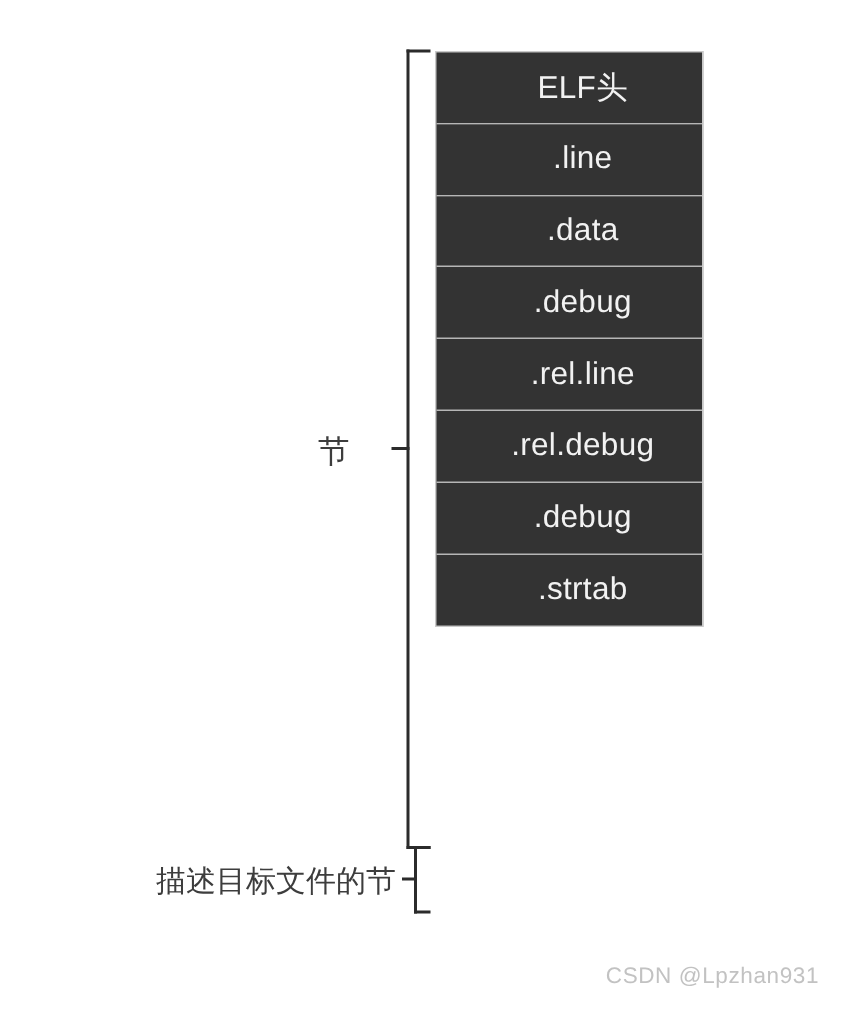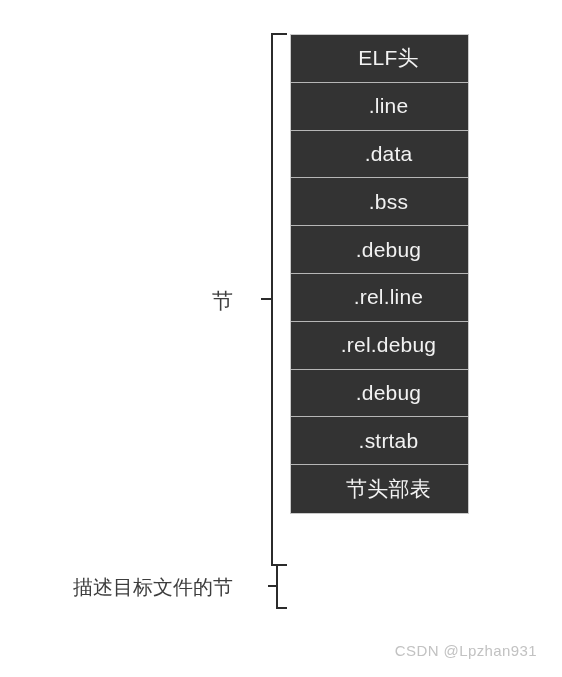--- a/index.html
+++ b/index.html
@@ -97,29 +97,29 @@
     position: absolute;
     color: #3d3d3d;
     white-space: nowrap;
   }
   .label-sections {
     left: 212px;
     top: 287px;
     font-size: 21px;
   }
   .label-shtable {
-    left: 73px;
+    left: 104px;
     top: 574px;
     font-size: 20px;
   }
 
   
   .watermark {
     position: absolute;
-    right: 25px;
+    right: 16px;
     bottom: 18px;
     font-size: 15px;
     color: #c2c2c2;
     letter-spacing: 0.4px;
     white-space: nowrap;
   }
 </style>
 </head>
 <body>
 
@@ -132,24 +132,22 @@
   <div class="bracket-small-tick"></div>
 
   <div class="label label-sections">节</div>
 
   <div class="label label-shtable">描述目标文件的节</div>
 
   <div class="stack">
     <div class="section-row cjk">ELF头</div>
     <div class="section-row">.line</div>
     <div class="section-row">.data</div>
-    <div class="section-row">.bss</div>
     <div class="section-row">.debug</div>
     <div class="section-row">.rel.line</div>
     <div class="section-row">.rel.debug</div>
     <div class="section-row">.debug</div>
     <div class="section-row">.strtab</div>
-    <div class="section-row cjk">节头部表</div>
   </div>
 
   <div class="watermark">CSDN @Lpzhan931</div>
 
 </div>
 
 </body></html>

